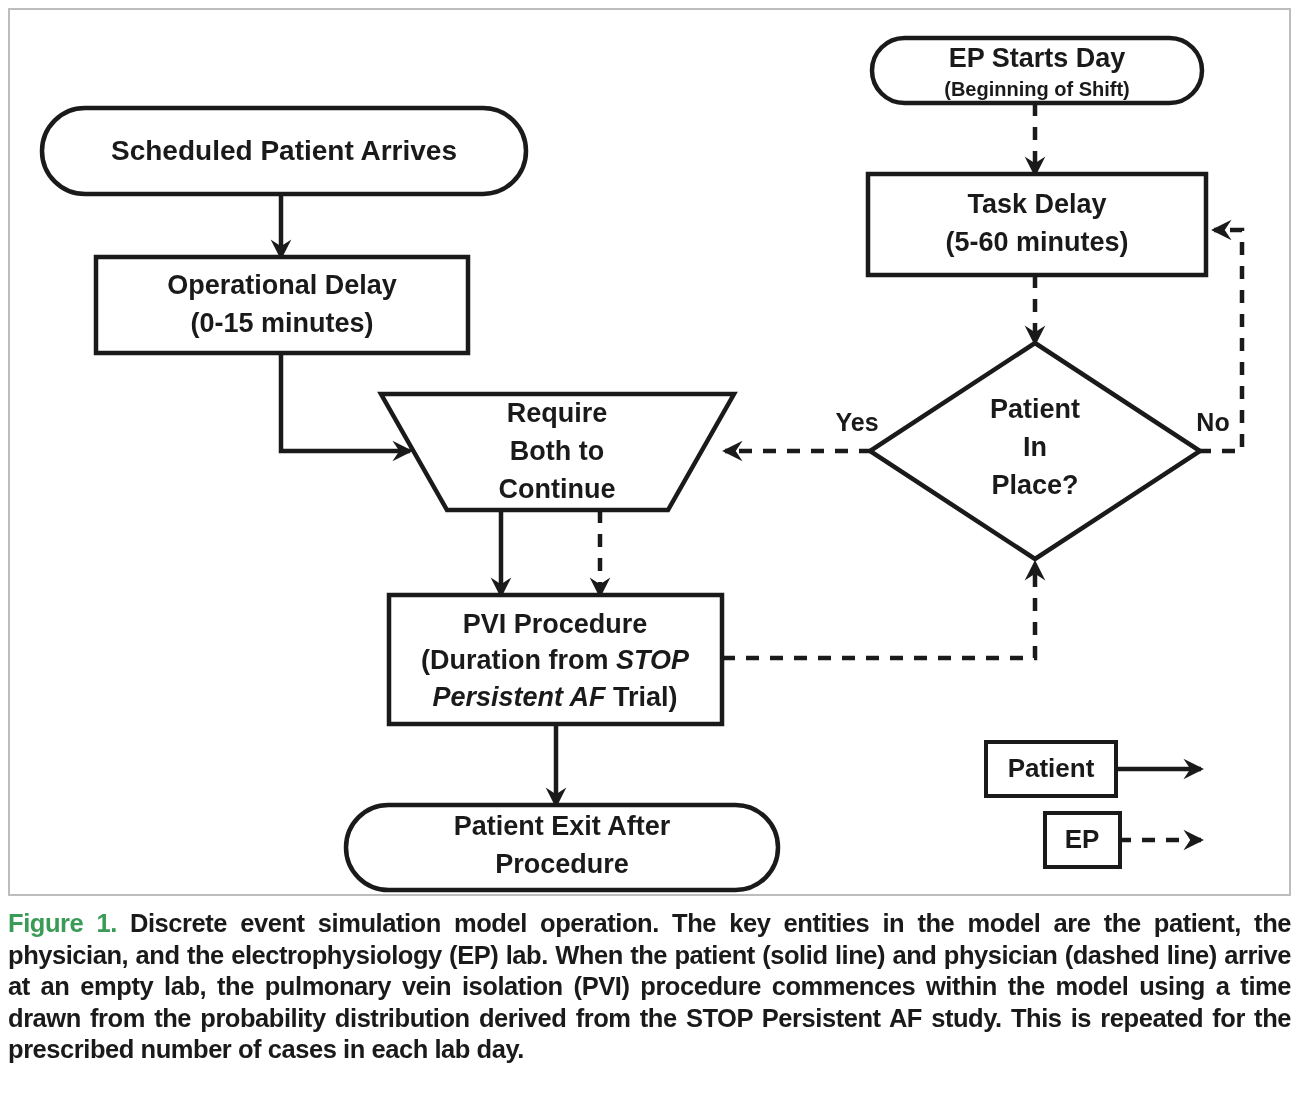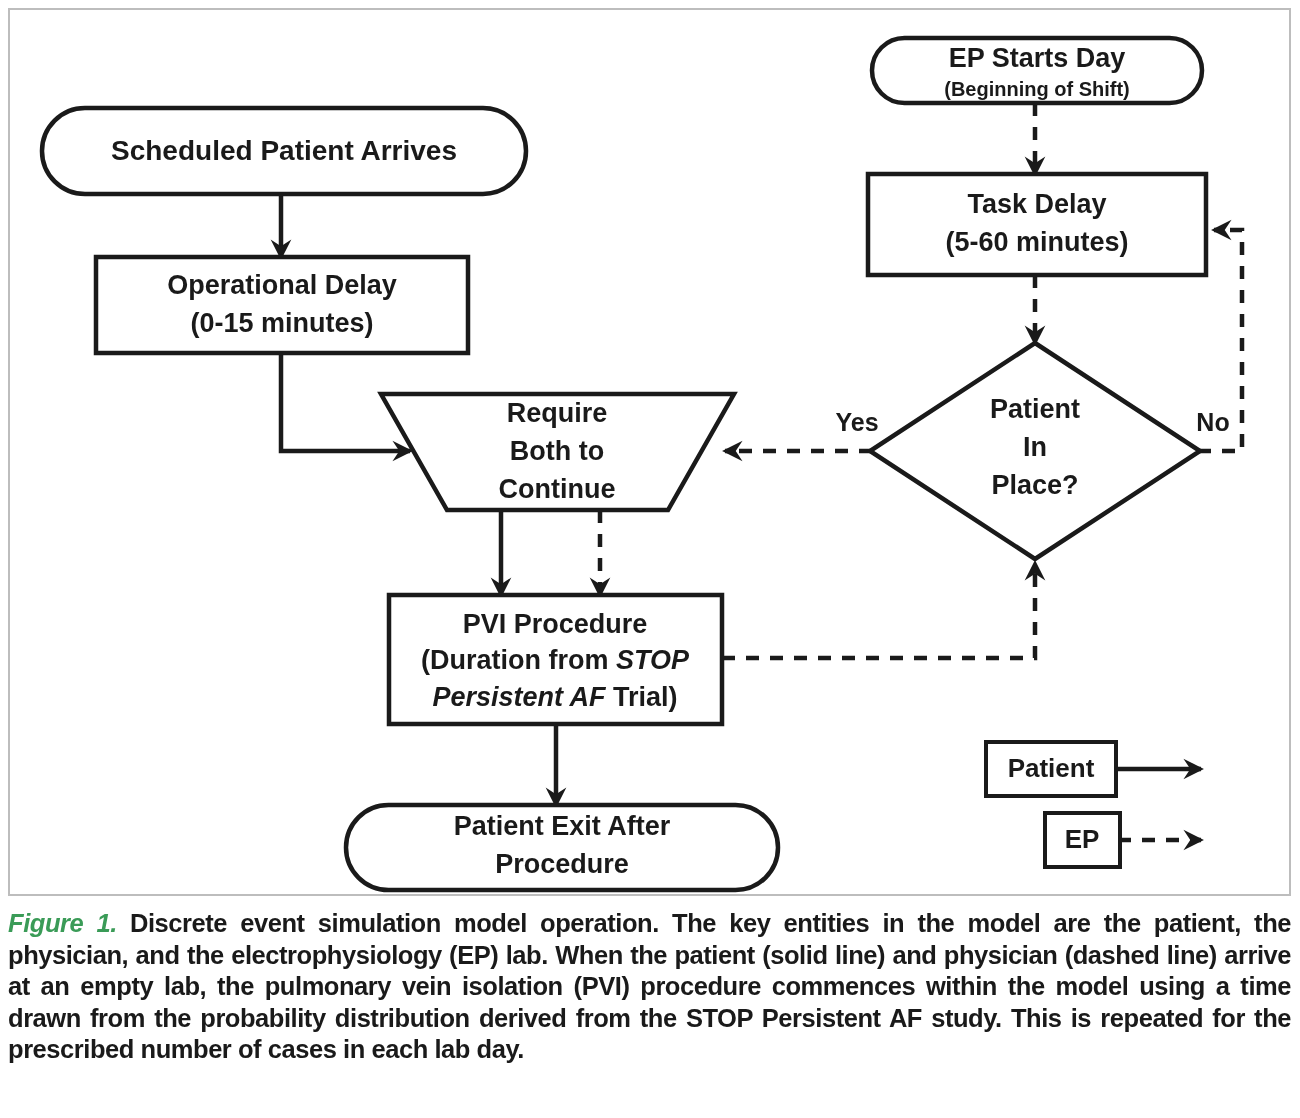--- a/index.html
+++ b/index.html
@@ -78,21 +78,20 @@
     font-size: 25.5px;
     line-height: 31.5px;
     font-weight: bold;
     color: #1a1a1a;
     letter-spacing: -0.45px;
     text-align: justify;
     text-justify: inter-word;
   }
   #caption .fig-label {
     color: #3a9b57;
-    font-style: italic;
   }
 </style>
 </head>
 <body>
 
 <div id="page">
 
   <div id="figure-frame">
 
     <svg id="flow-svg" width="1279" height="884" viewBox="0 0 1279 884">

